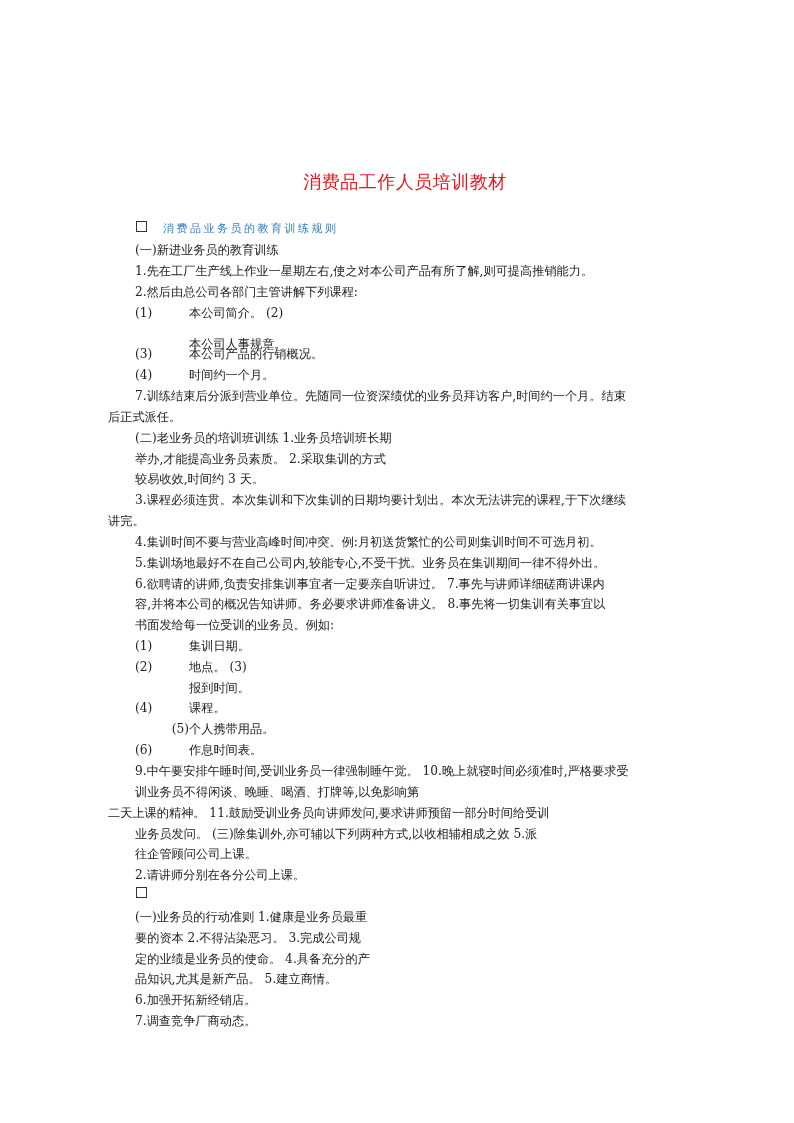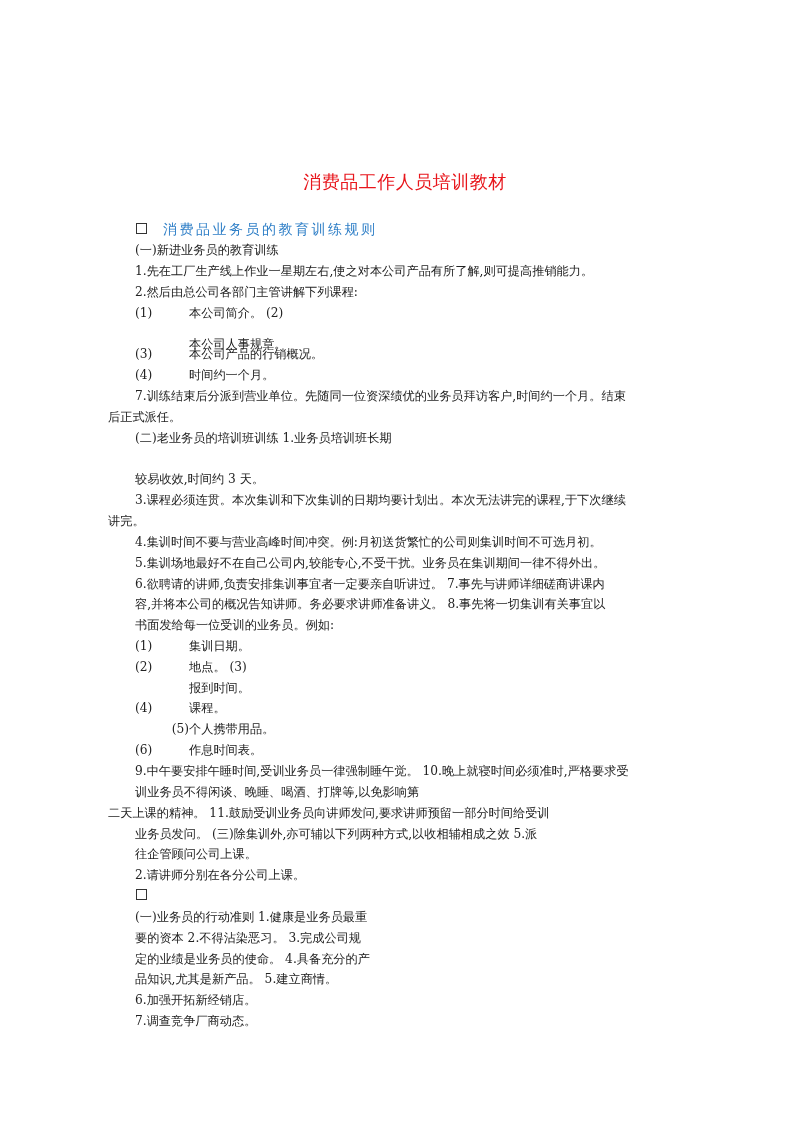--- a/index.html
+++ b/index.html
@@ -3,21 +3,21 @@
 <meta charset="utf-8">
 <style>
   html, body { margin: 0; padding: 0; background: #ffffff; }
   body { width: 794px; height: 1123px; position: relative; overflow: hidden;
          font-family: "DejaVu Serif", "Liberation Serif", serif; color: #1a1a1a; }
   .page { position: absolute; left: 0; top: 0; width: 770px; height: 1123px; background: #fff; margin-left: 8px; }
   .title { position: absolute; top: 170px; left: 0; width: 794px; text-align: center;
            font-family: "DejaVu Sans", "Liberation Sans", sans-serif;
            font-size: 18px; color: #e8161c; letter-spacing: 0.5px; }
   .line { position: absolute; font-size: 12.2px; line-height: 16px; white-space: nowrap; color: #222; }
-  .heading { color: #2f7fc7; font-size: 14px; letter-spacing: 2.5px; }
+  .heading { color: #2f7fc7; font-size: 11px; letter-spacing: 2.5px; }
   .box { display: inline-block; width: 9px; height: 9px; border: 1.2px solid #333; margin-right: 16px;
          vertical-align: 0px; }
   .num { display: inline-block; width: 54px; }
 </style>
 </head>
 <body>
 
 <div class="page">
   <div class="title">消费品工作人员培训教材</div>
 
@@ -30,20 +30,21 @@
   <div class="line" style="left:127px; top:284px;">2.然后由总公司各部门主管讲解下列课程:</div>
 
   <div class="line" style="left:127px; top:305px;"><span class="num">(1)</span><span>本公司简介。 (2)</span></div>
   <div class="line" style="left:127px; top:336px;"><span class="num"></span><span>本公司人事规章。</span></div>
   <div class="line" style="left:127px; top:346px;"><span class="num">(3)</span><span>本公司产品的行销概况。</span></div>
   <div class="line" style="left:127px; top:367px;"><span class="num">(4)</span><span>时间约一个月。</span></div>
 
   <div class="line" style="left:127px; top:388px;">7.训练结束后分派到营业单位。先随同一位资深绩优的业务员拜访客户,时间约一个月。结束</div>
   <div class="line" style="left:100px; top:409px;">后正式派任。</div>
   <div class="line" style="left:127px; top:430px;">(二)老业务员的培训班训练 1.业务员培训班长期</div>
+  <div class="line" style="left:127px; top:451px;">举办,才能提高业务员素质。 2.采取集训的方式</div>
   <div class="line" style="left:127px; top:471px;">较易收效,时间约 3 天。</div>
   <div class="line" style="left:127px; top:492px;">3.课程必须连贯。本次集训和下次集训的日期均要计划出。本次无法讲完的课程,于下次继续</div>
   <div class="line" style="left:100px; top:513px;">讲完。</div>
   <div class="line" style="left:127px; top:534px;">4.集训时间不要与营业高峰时间冲突。例:月初送货繁忙的公司则集训时间不可选月初。</div>
   <div class="line" style="left:127px; top:555px;">5.集训场地最好不在自己公司内,较能专心,不受干扰。业务员在集训期间一律不得外出。</div>
   <div class="line" style="left:127px; top:576px;">6.欲聘请的讲师,负责安排集训事宜者一定要亲自听讲过。 7.事先与讲师详细磋商讲课内</div>
   <div class="line" style="left:127px; top:596px;">容,并将本公司的概况告知讲师。务必要求讲师准备讲义。 8.事先将一切集训有关事宜以</div>
   <div class="line" style="left:127px; top:617px;">书面发给每一位受训的业务员。例如:</div>
 
   <div class="line" style="left:127px; top:638px;"><span class="num">(1)</span><span>集训日期。</span></div>

